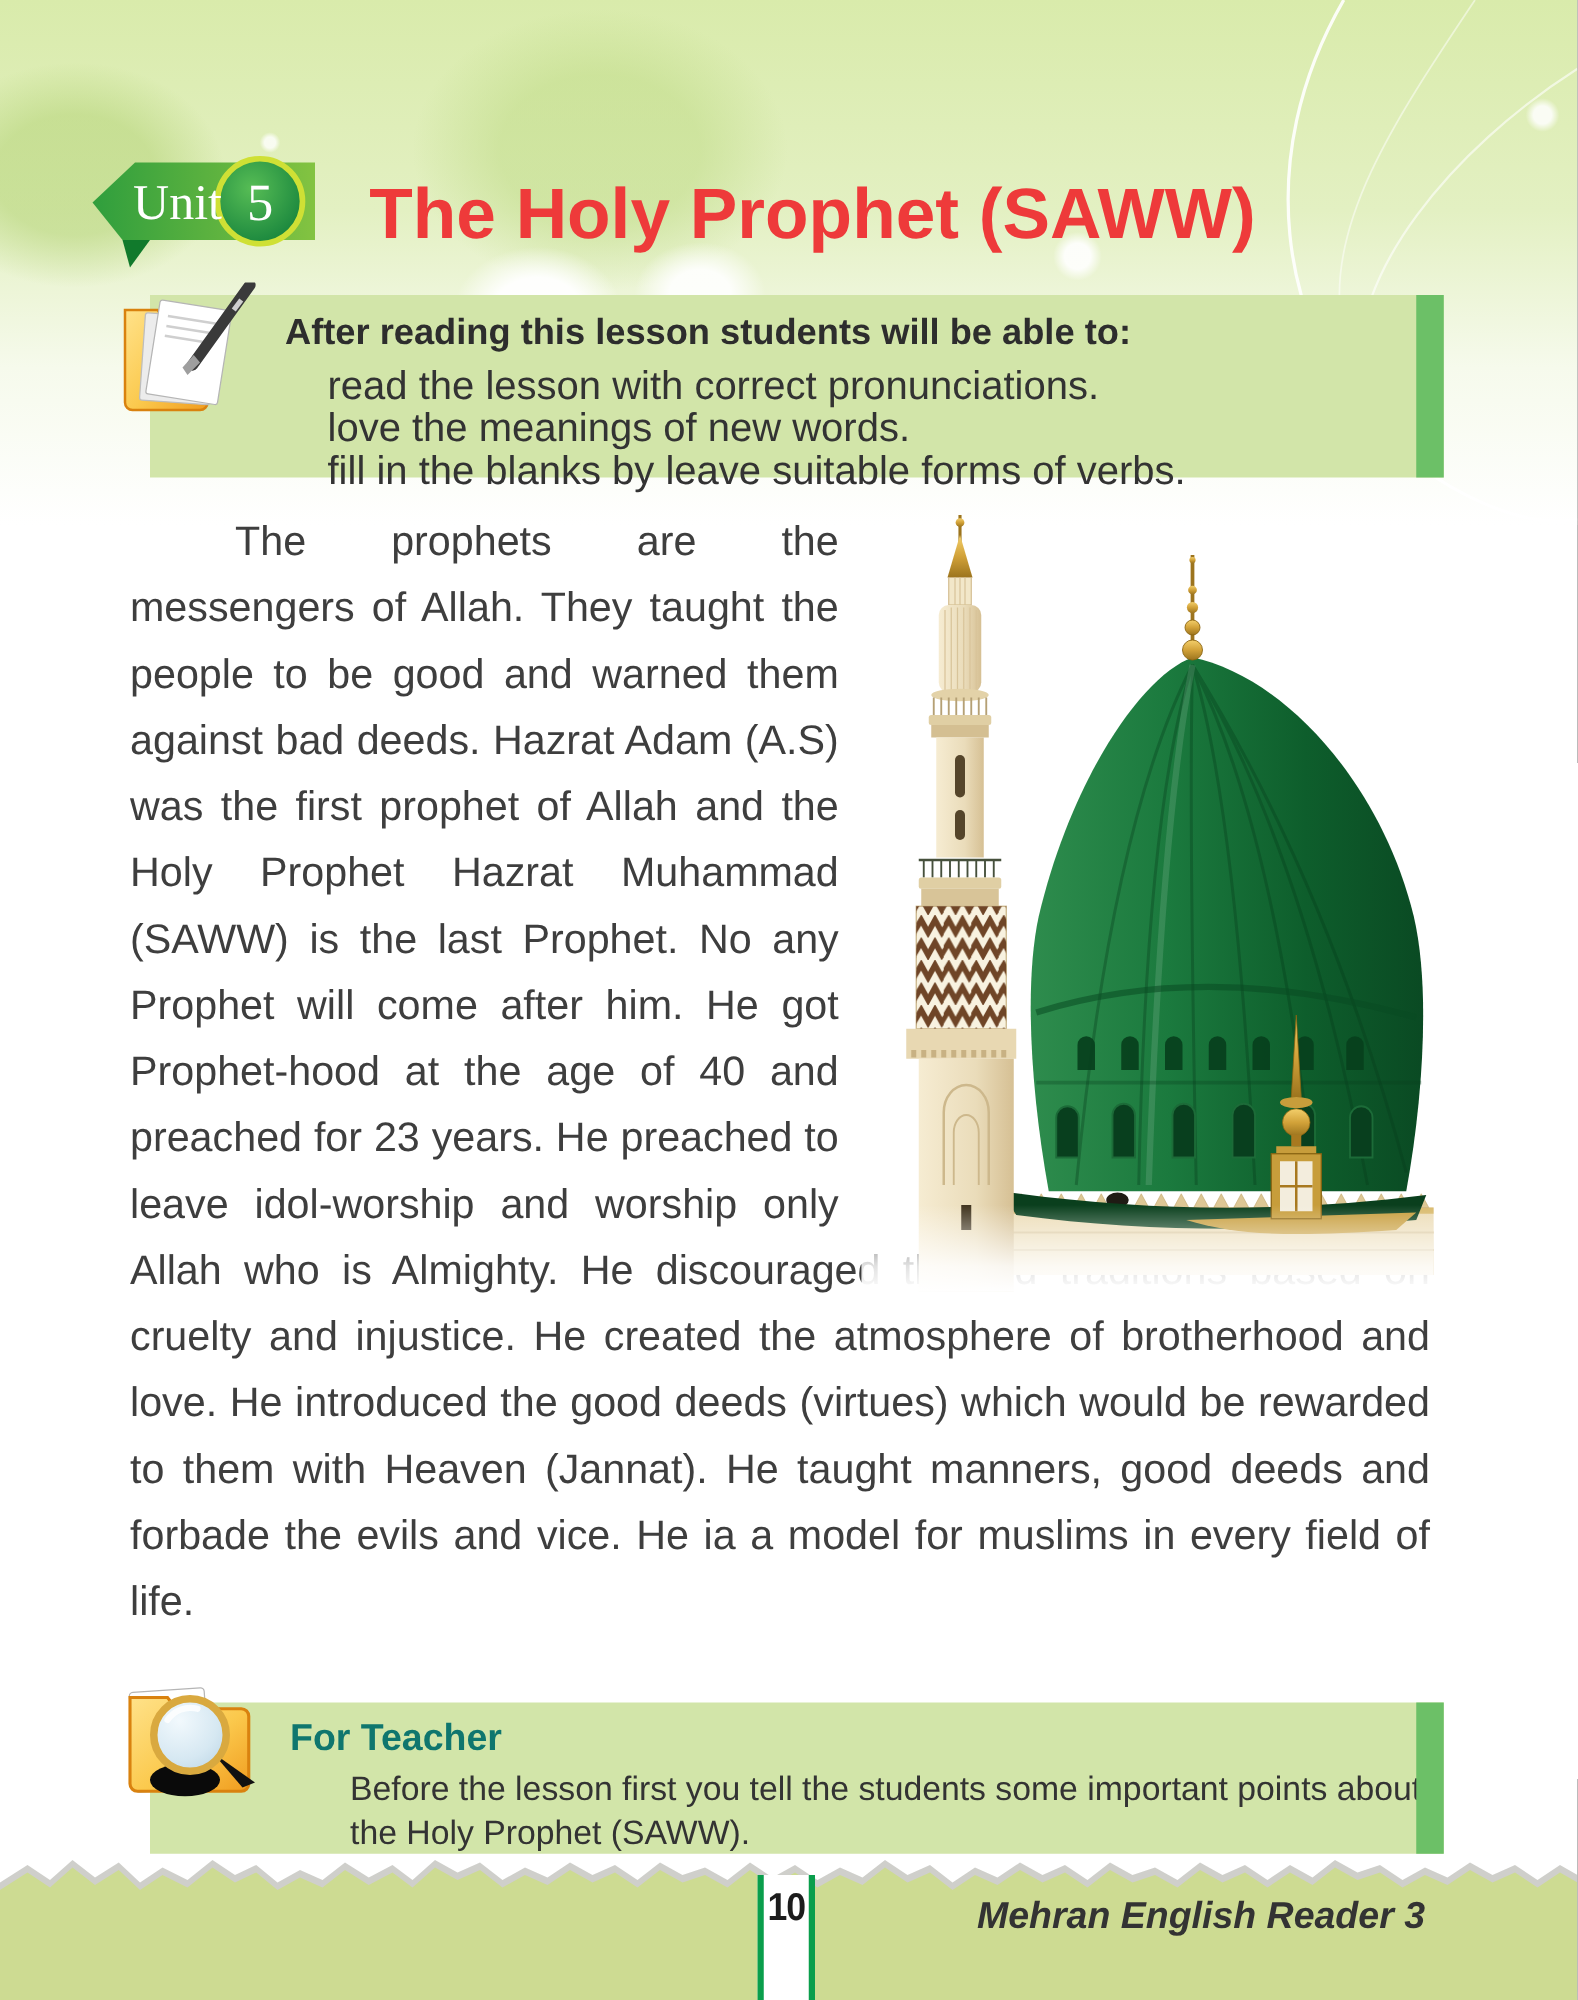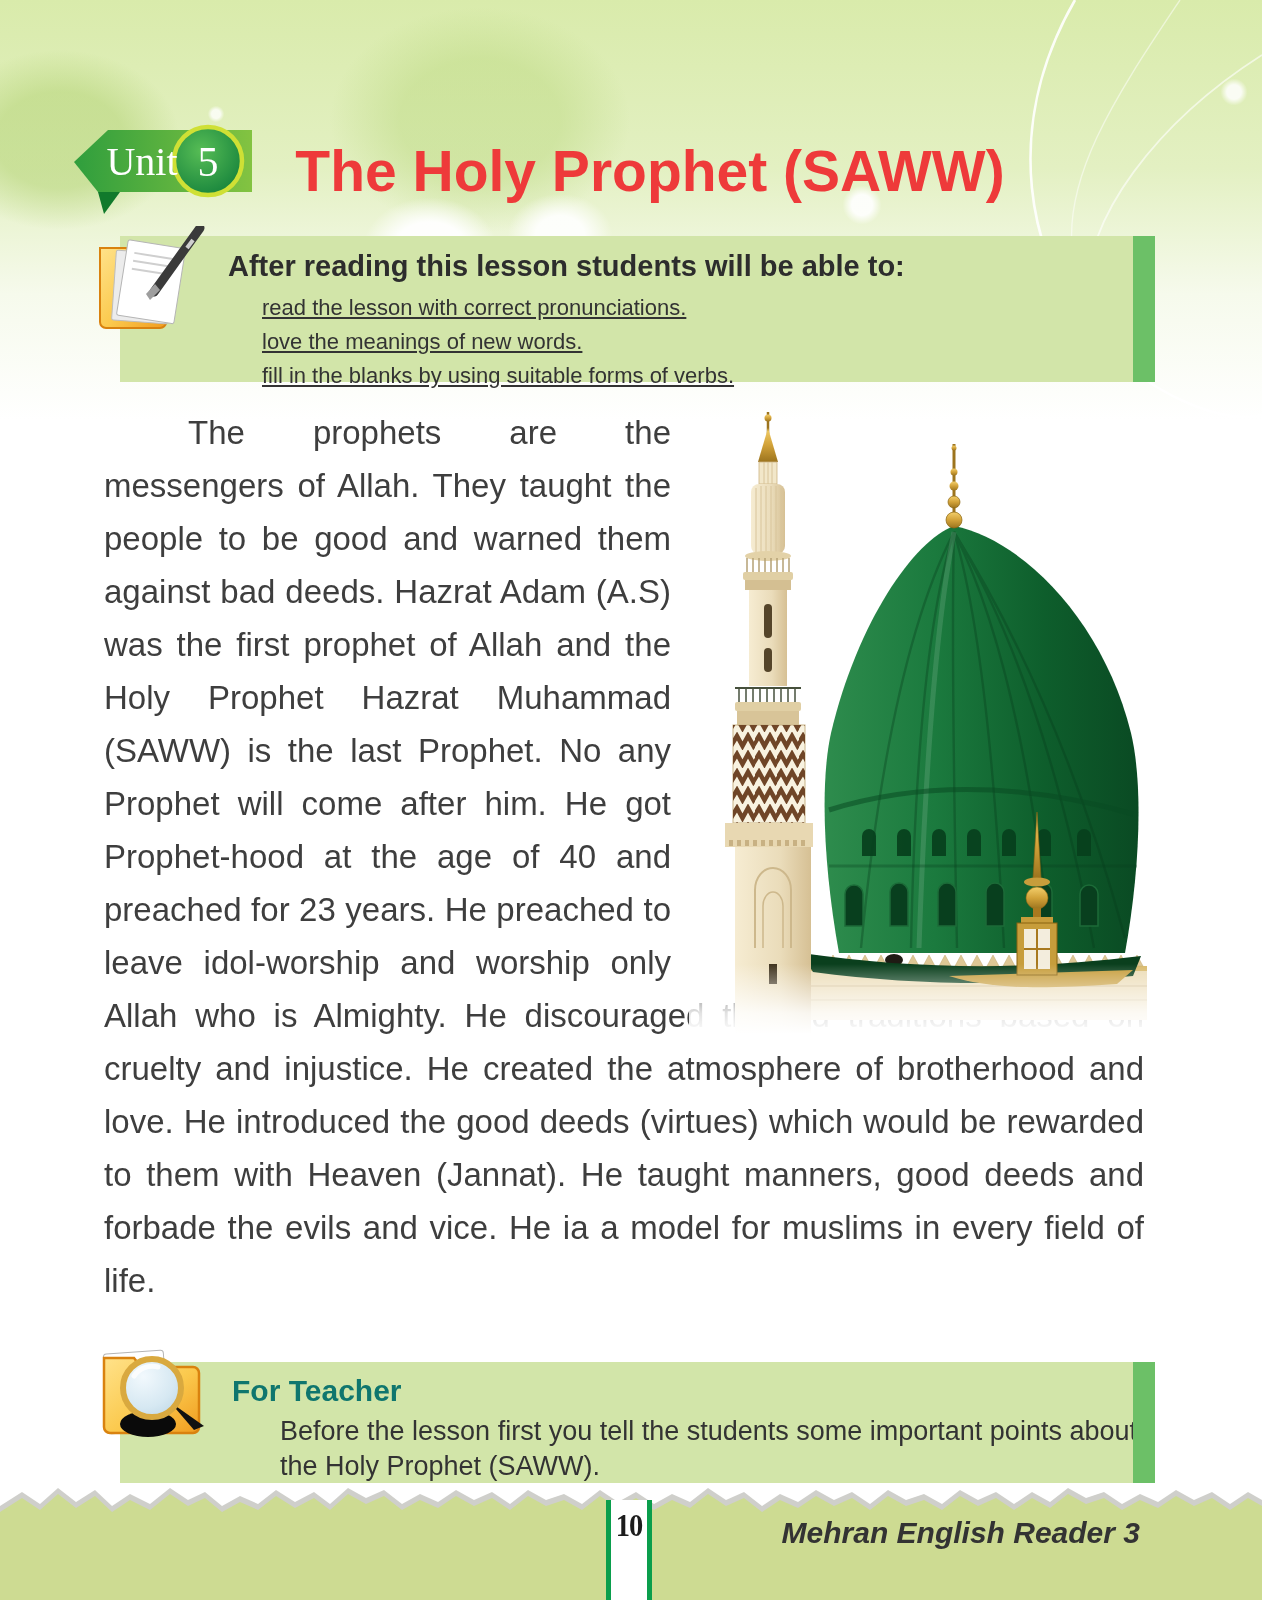--- a/index.html
+++ b/index.html
@@ -26,39 +26,39 @@
 
   
   .page-title{position:absolute;left:270px;top:140px;width:760px;margin:0;
     text-align:center;font-size:57px;font-weight:bold;color:#ee3a3a;letter-spacing:0;line-height:1.1;}
 
   
   .green-box{position:absolute;left:120px;width:1035px;background:#d2e5a9;}
   .box-stripe{position:absolute;right:0;top:0;bottom:0;width:22px;background:#6cc067;}
   .objectives-box{top:236px;height:146px;}
   .obj-heading{padding:14px 60px 0 108px;font-size:29px;font-weight:bold;color:#2d2d2d;}
-  .obj-list{margin:8px 0 0 142px;padding:0;list-style:none;font-size:22px;color:#333;line-height:34px;text-decoration:underline;}
+  .obj-list{margin:8px 0 0 142px;padding:0;list-style:none;font-size:32px;color:#333;line-height:34px;}
   .teacher-box{top:1362px;height:121px;}
   .teacher-heading{padding:12px 0 0 112px;font-size:30px;font-weight:bold;color:#0f766e;}
   .teacher-text{margin:6px 0 0 160px;width:880px;font-size:27px;color:#333;line-height:35px;}
 
   .icon{position:absolute;}
   .obj-icon{left:92px;top:226px;width:128px;height:110px;}
   .teacher-icon{left:96px;top:1340px;width:122px;height:100px;}
 
   
   .body-text{position:absolute;left:104px;top:406px;width:1040px;color:#3e3e3e;}
   .mosque-float{float:right;width:455px;height:560px;margin:2px 0 0 18px;position:relative;}
   .mosque-float svg{position:absolute;left:0;top:0;}
   .para{margin:0;font-size:33px;line-height:53px;text-align:justify;text-indent:84px;}
 
   
   .footer-band{position:absolute;left:0;top:1486px;width:1262px;height:114px;}
   .pagenum-strip{position:absolute;left:606px;top:1500px;width:36px;height:100px;background:#ffffff;
-    border-left:5px solid #0a9e4c;border-right:5px solid #0a9e4c;text-align:center;font-family:Liberation Serif, serif;}
+    border-left:5px solid #0a9e4c;border-right:5px solid #0a9e4c;text-align:center;}
   .pagenum{margin-top:8px;font-size:31px;font-weight:bold;color:#1c1c1c;transform:scaleX(.92);letter-spacing:-1px;}
   .book-title{position:absolute;right:122px;top:1516px;font-family:Liberation Sans, sans-serif;
     font-style:italic;font-weight:bold;font-size:30px;color:#333;}
 </style>
 </head>
 <body>
 
 <div class="page">
 
   <div class="banner">
@@ -89,21 +89,21 @@
     </svg>
   </div>
 
   <h1 class="page-title">The Holy Prophet (SAWW)</h1>
 
   <div class="green-box objectives-box">
     <div class="obj-heading">After reading this lesson students will be able to:</div>
     <ul class="obj-list">
       <li>read the lesson with correct pronunciations.</li>
       <li>love the meanings of new words.</li>
-      <li>fill in the blanks by using suitable forms of verbs.</li>
+      <li>fill in the blanks by leave suitable forms of verbs.</li>
     </ul>
     <div class="box-stripe"></div>
   </div>
 
   <div class="icon obj-icon">
     <svg width="128" height="110" viewBox="0 0 128 110">
       <defs>
         <linearGradient id="gy1" x1="0" y1="0" x2="1" y2="1">
           <stop offset="0" stop-color="#ffe28a"></stop>
             <stop offset=".55" stop-color="#fbc94d"></stop>

